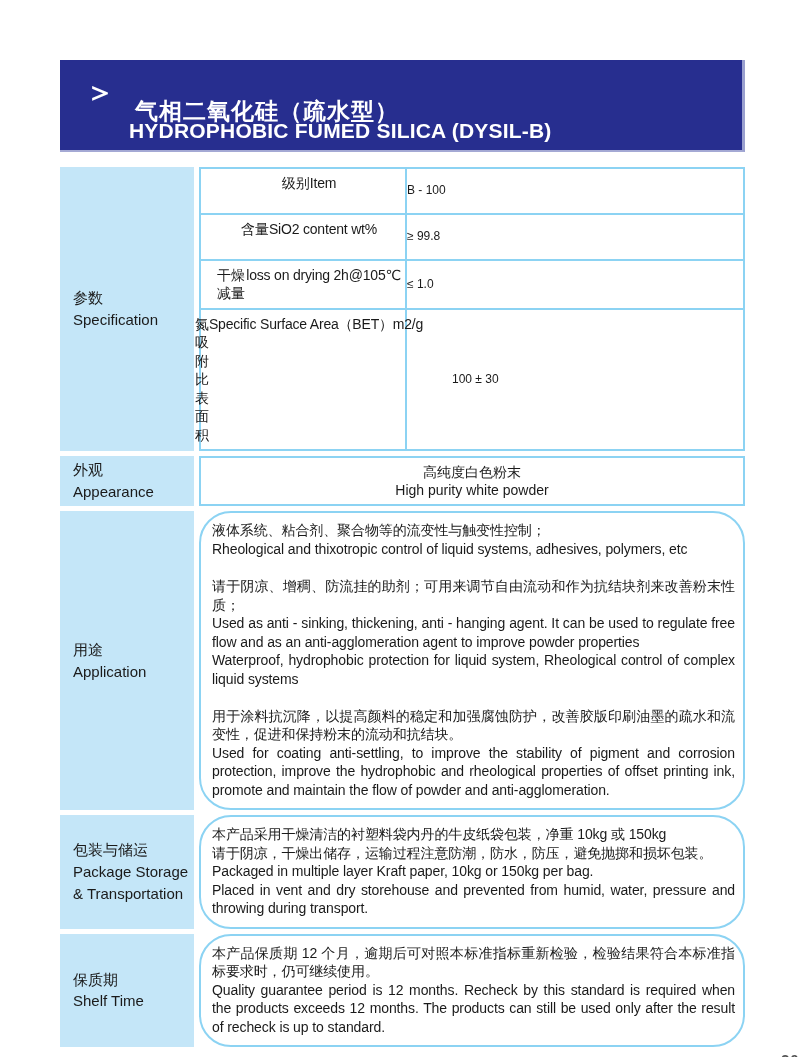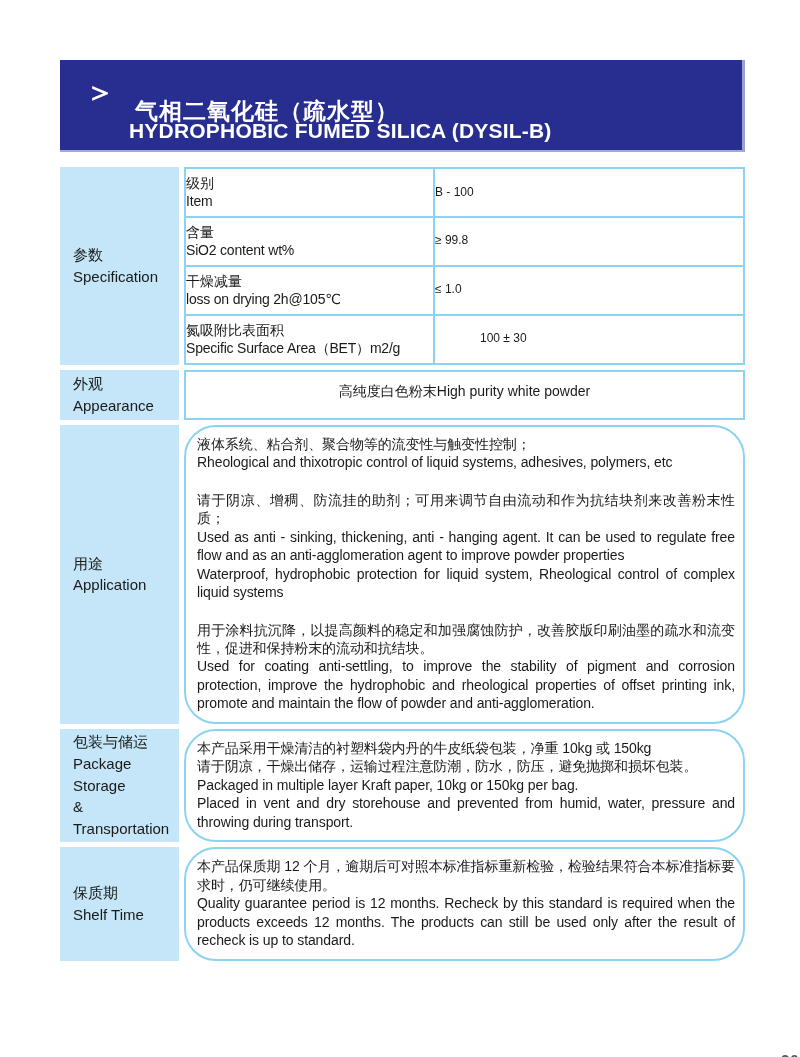--- a/index.html
+++ b/index.html
@@ -23,44 +23,44 @@
     padding:10px 0 0 25px;
   }
   .title-row{display:flex;align-items:center;gap:20px;height:44px;}
   .chevron{font-size:30px;font-weight:bold;line-height:1;}
   .title-zh{font-size:23px;font-weight:bold;letter-spacing:1px;line-height:1;margin-top:38px;}
   .title-en{font-size:21px;font-weight:bold;margin:6px 0 0 44px;letter-spacing:0.2px;line-height:1;}
   
   .spec-table{position:absolute;left:60px;top:167px;width:685px;}
   .section{display:flex;margin-bottom:5px;}
   .label-cell{
-    width:119px;flex-shrink:0;margin-right:5px;background:var(--label-bg);
+    width:134px;flex-shrink:0;margin-right:5px;background:var(--label-bg);
     display:flex;flex-direction:column;justify-content:center;
     padding-left:13px;font-size:15px;line-height:1.45;
   }
   .content-cell{
     flex:1;background:#ffffff;border:2px solid var(--cell-border);
     font-size:14px;line-height:1.32;
   }
   
   .spec-row{display:flex;min-height:46px;border-bottom:2px solid var(--cell-border);}
   .spec-row:last-child{border-bottom:none;gap:45px;}
   .spec-name{
-    width:249px;flex-shrink:0;border-right:2px solid var(--cell-border);
-    display:flex;flex-direction:column;justify-content:center;
-    padding:5px 4px 5px 0;
+    width:206px;flex-shrink:0;border-right:2px solid var(--cell-border);
+    display:flex;flex-direction:row;justify-content:center;
+    padding:5px 4px 5px 16px;
   }
   .spec-name .en{white-space:nowrap;letter-spacing:-0.2px;}
   .spec-value{
     flex:1;display:flex;align-items:center;padding-left:0;font-size:12px;
   }
   
   .appearance-cell{
-    min-height:50px;display:flex;flex-direction:row;
-    justify-content:center;text-align:center;padding:10px 0;
+    min-height:50px;display:flex;flex-direction:column;
+    justify-content:center;text-align:center;padding:0 0;
   }
   
   .text-cell{padding:8px 8px 9px 11px;text-align:justify;letter-spacing:-0.1px;border-radius:32px;}
   .text-cell p{margin:0;}
   .text-cell p.gap{margin-top:19px;}
   
   .page-number{
     position:absolute;left:781px;top:1051px;
     font-size:15px;font-weight:bold;color:#555555;letter-spacing:1px;
   }

